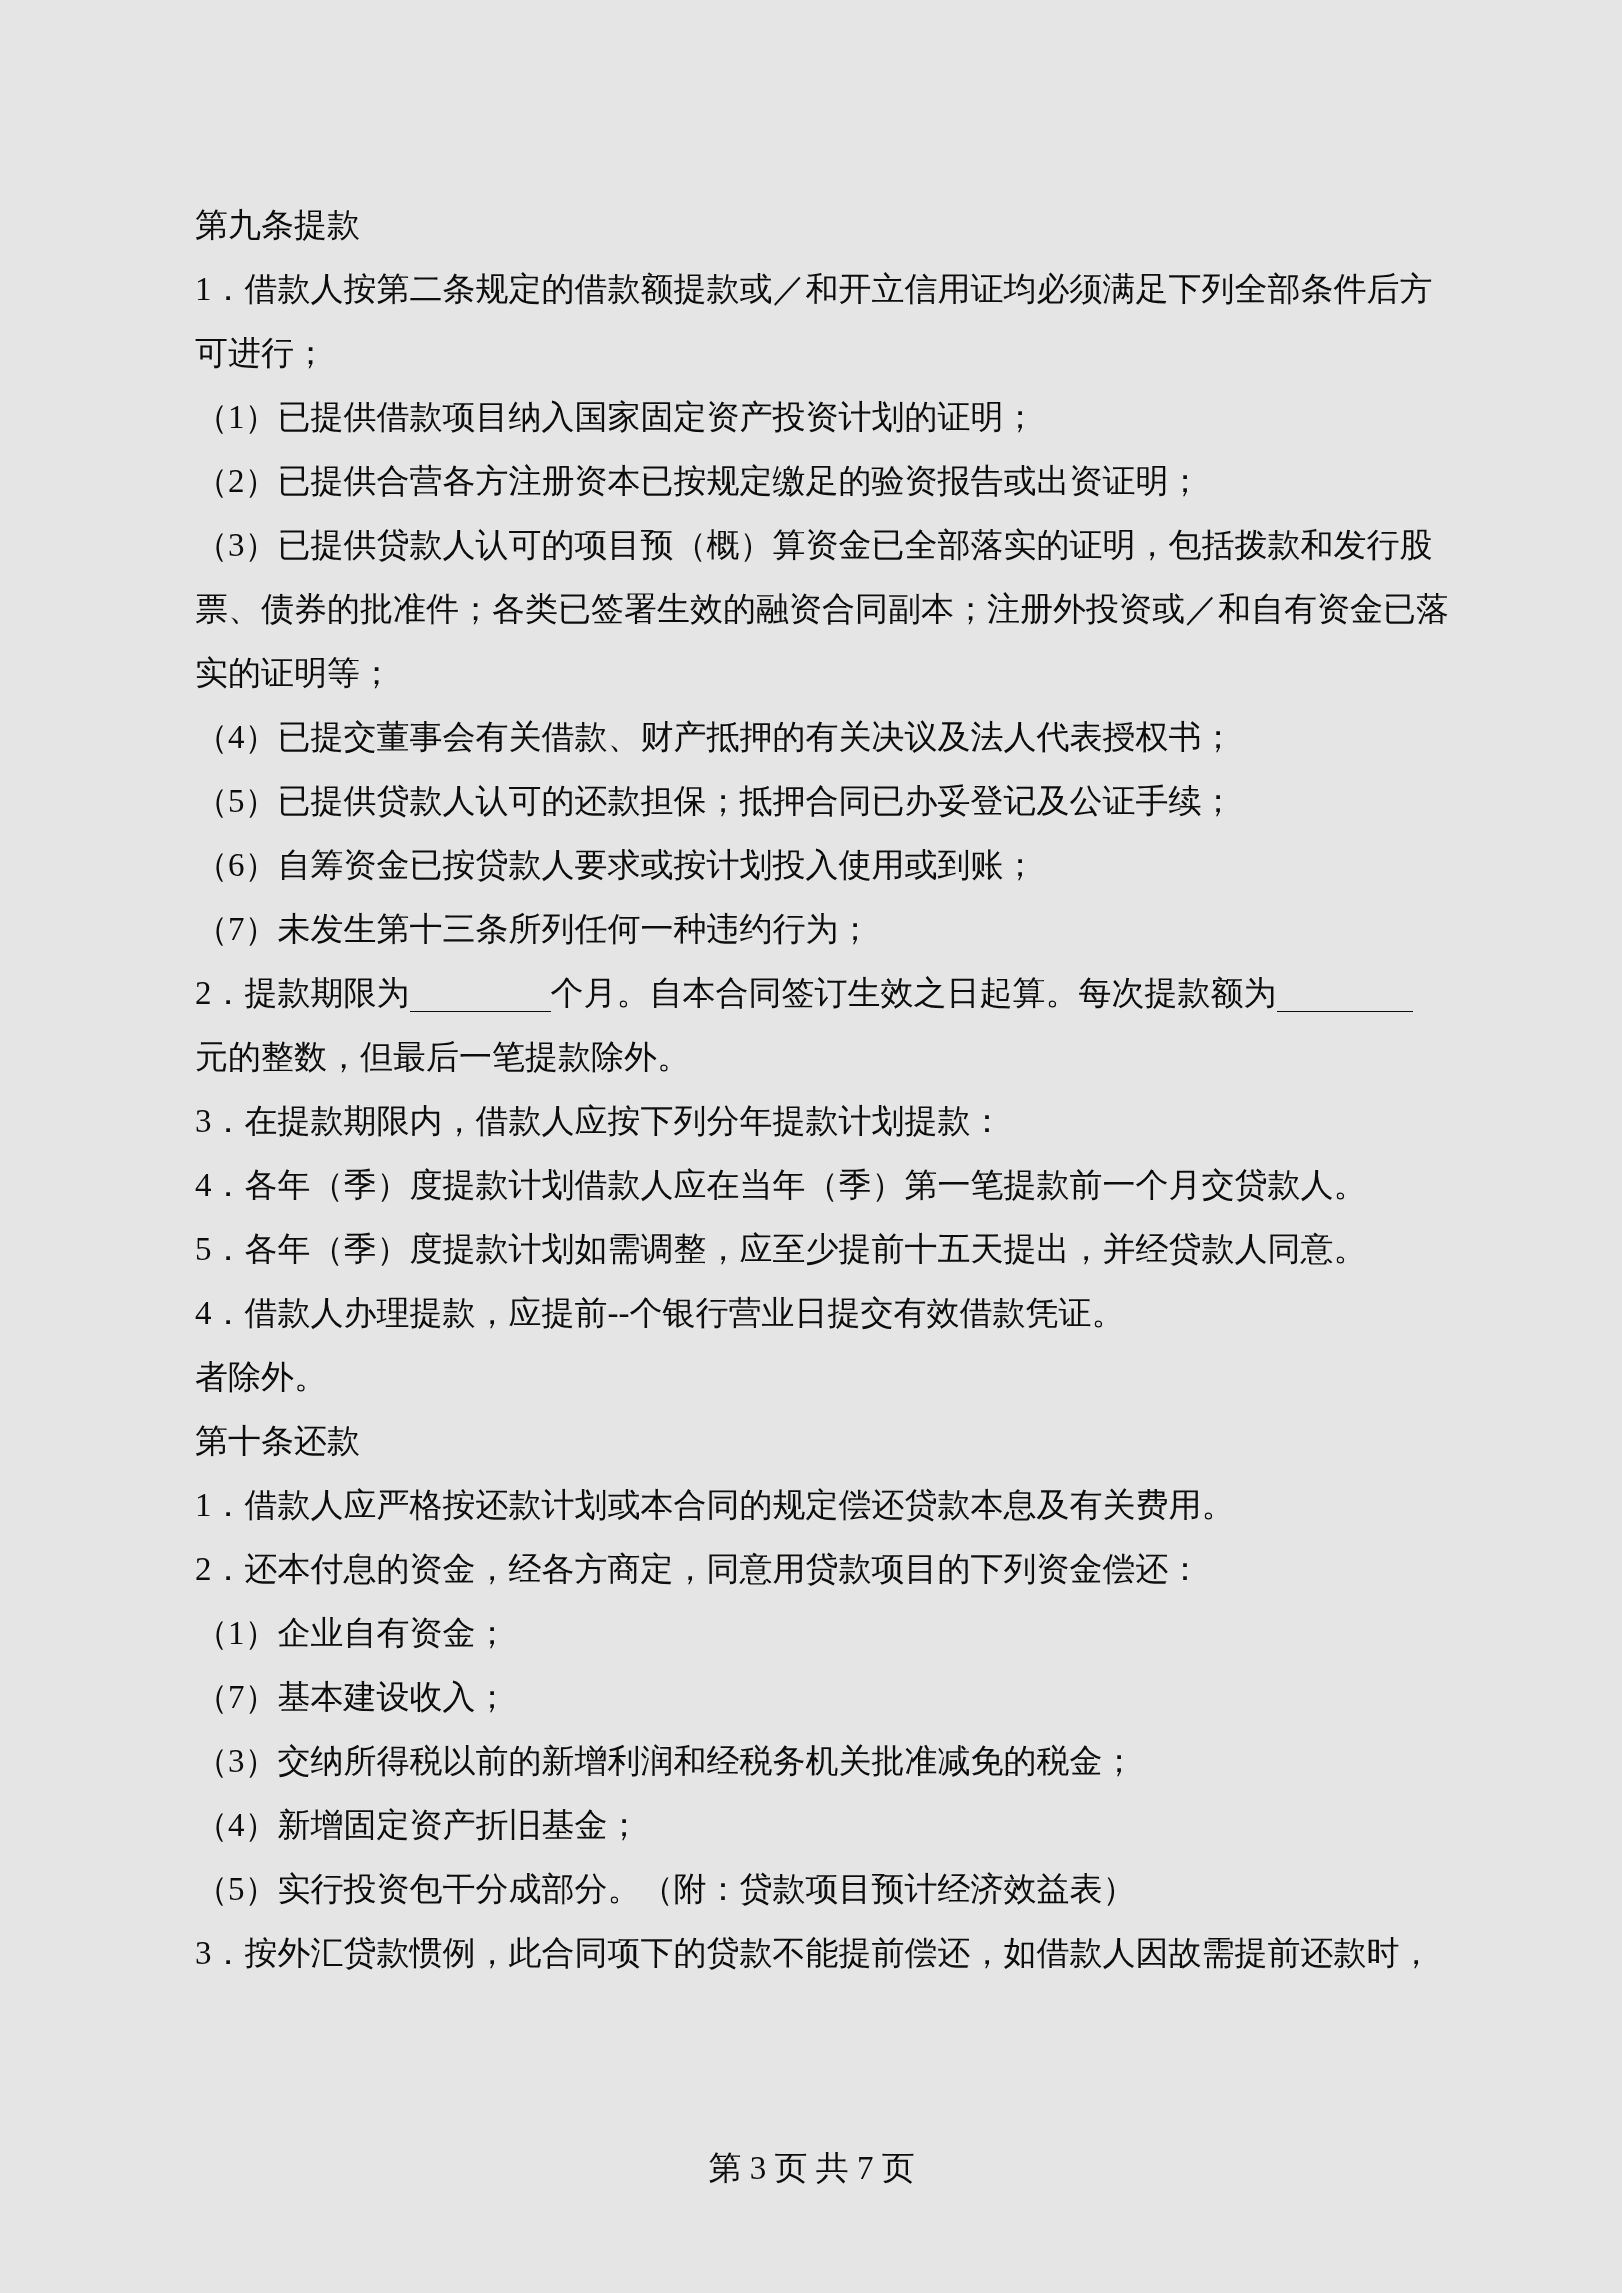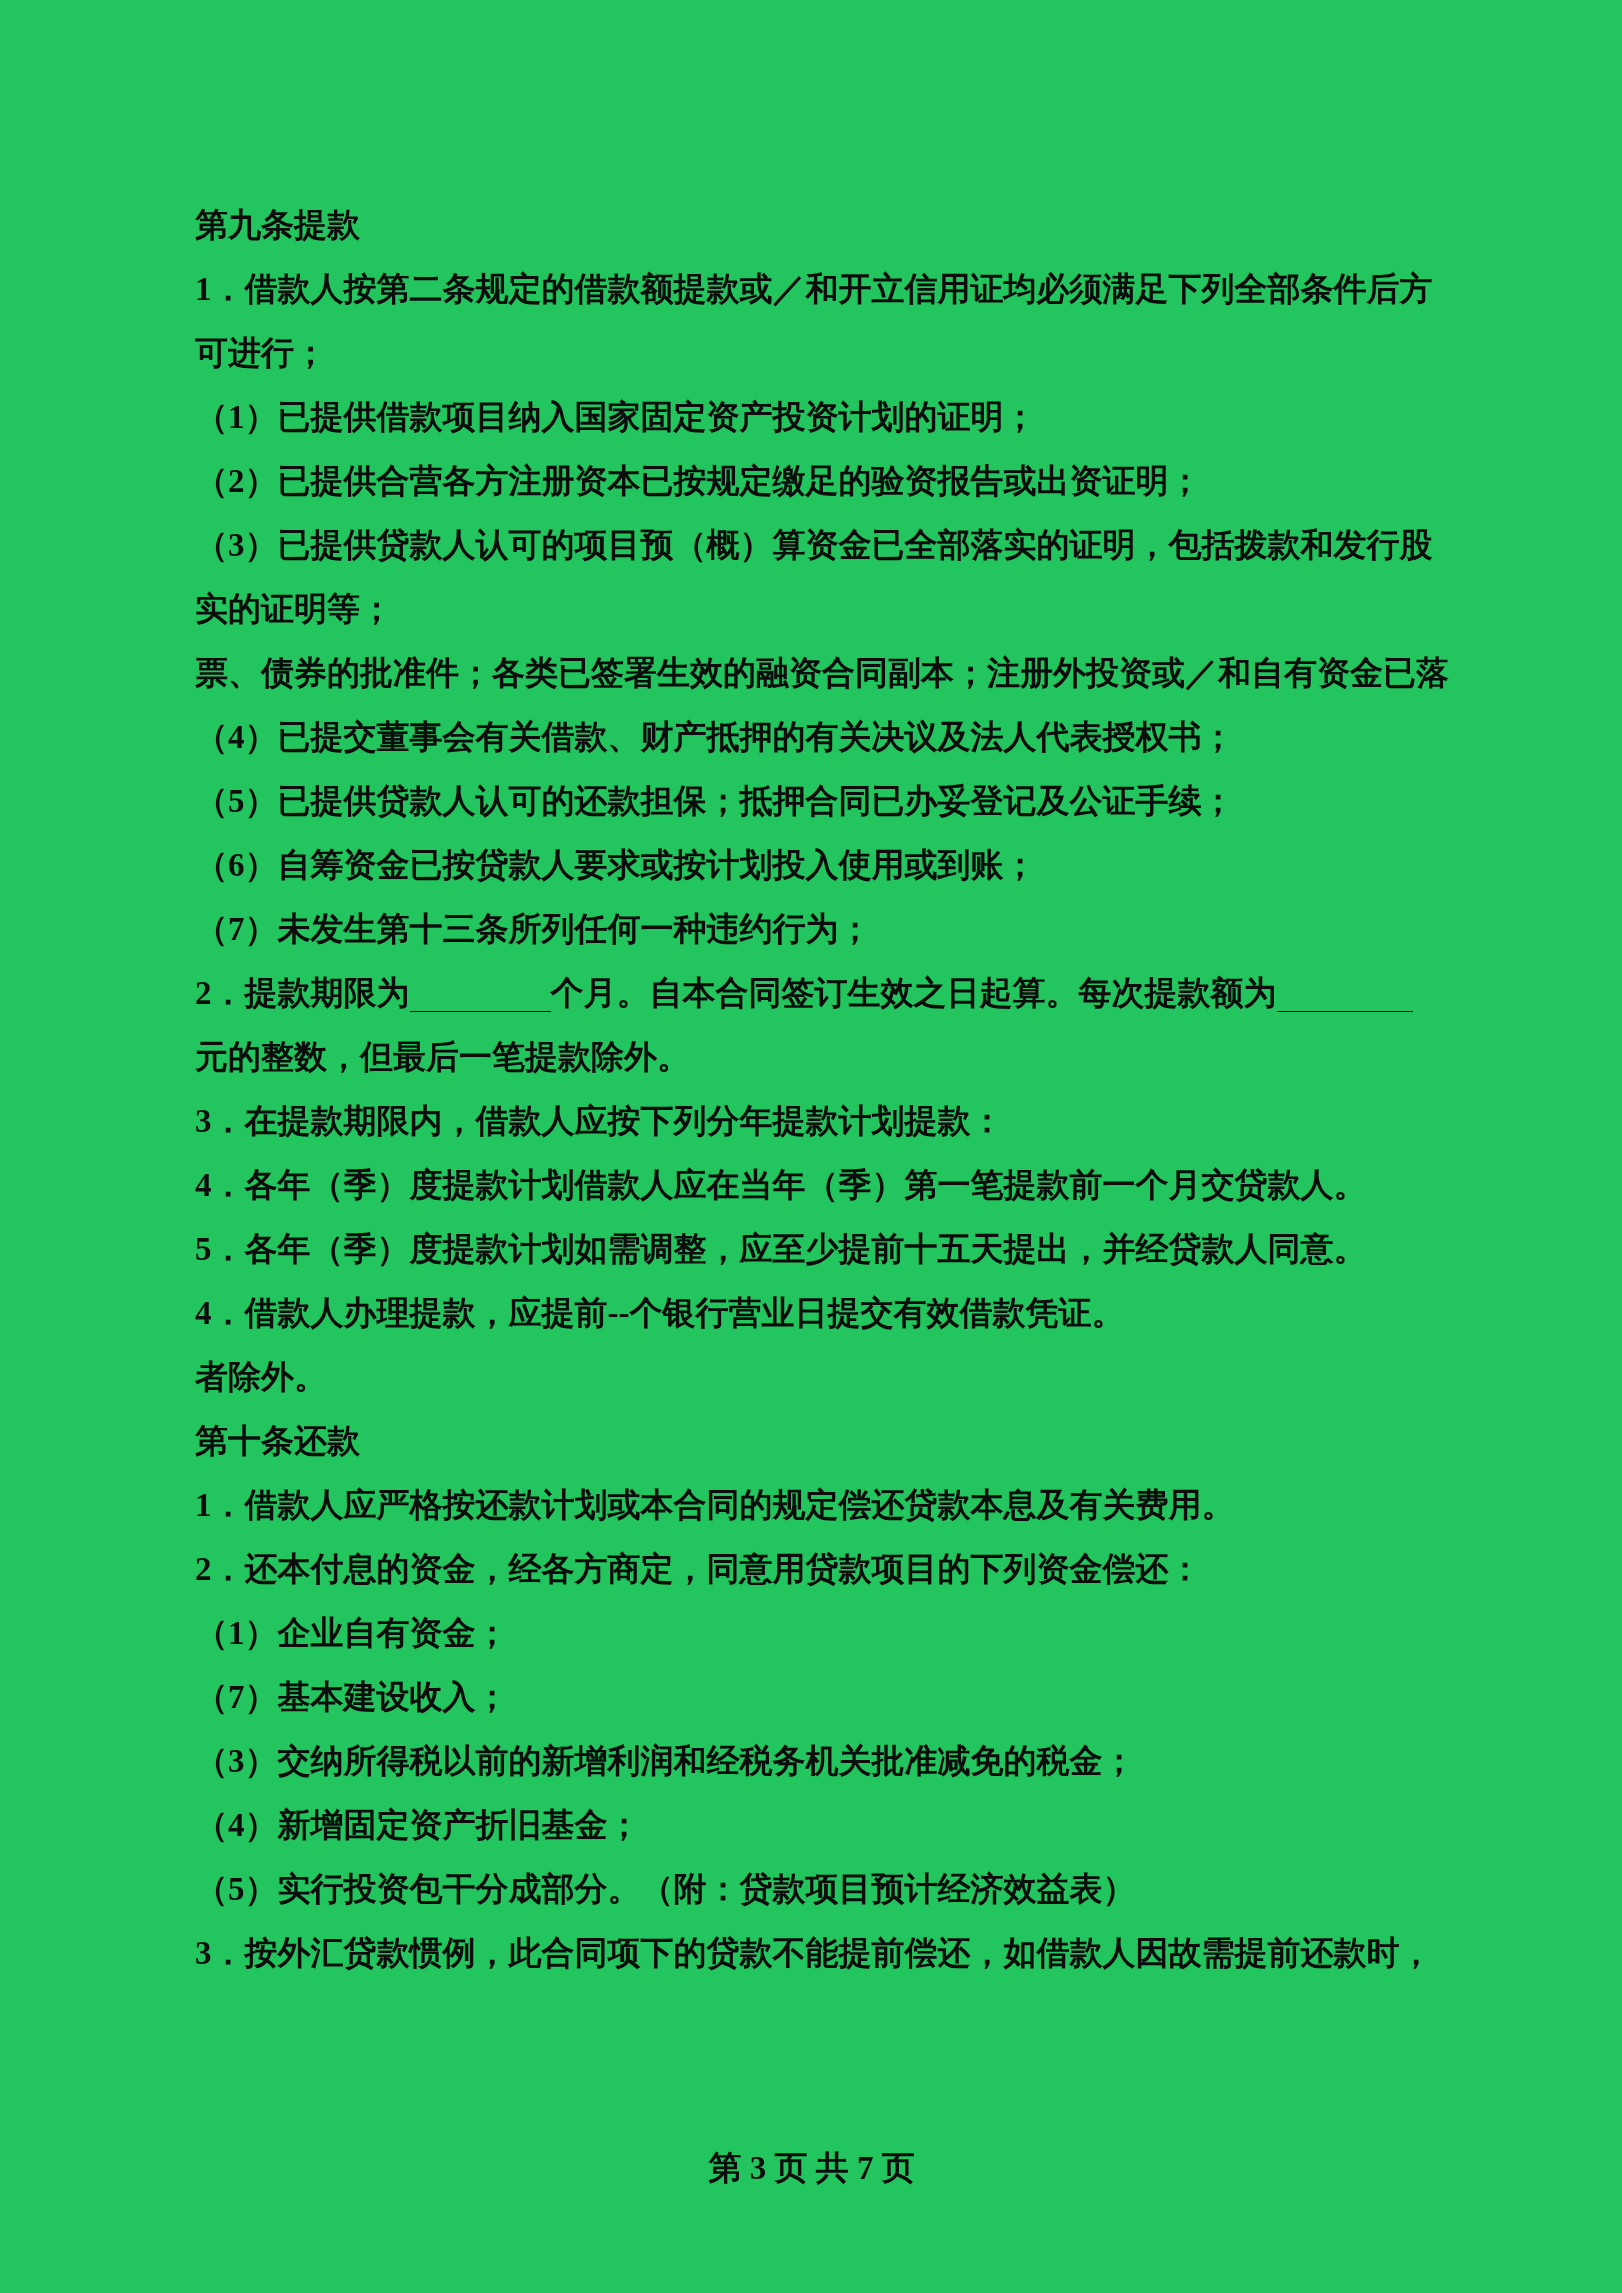--- a/index.html
+++ b/index.html
@@ -4,25 +4,24 @@
 <style>
   html, body {
     margin: 0;
     padding: 0;
     background: #ffffff;
   }
   .page {
     position: relative;
     width: 1623px;
     height: 2294px;
-    background: #22c55e;
+    background: #e5e5e5;
     overflow: hidden;
     font-family: "Liberation Serif", "DejaVu Serif", serif;
     color: #0d0d0d;
-    font-weight: bold;
   }
   .doc-body {
     position: absolute;
     left: 195px;
     top: 193px;
     width: 1246px;
   }
   .line {
     height: 64px;
     display: flex;
@@ -68,24 +67,24 @@
       <div class="line">
         <span class="seg">（1）已提供借款项目纳入国家固定资产投资计划的证明；</span>
       </div>
       <div class="line">
         <span class="seg">（2）已提供合营各方注册资本已按规定缴足的验资报告或出资证明；</span>
       </div>
       <div class="line">
         <span class="seg">（3）已提供贷款人认可的项目预（概）算资金已全部落实的证明，包括拨款和发行股</span>
       </div>
       <div class="line">
-        <span class="seg">实的证明等；</span>
+        <span class="seg">票、债券的批准件；各类已签署生效的融资合同副本；注册外投资或／和自有资金已落</span>
       </div>
       <div class="line">
-        <span class="seg">票、债券的批准件；各类已签署生效的融资合同副本；注册外投资或／和自有资金已落</span>
+        <span class="seg">实的证明等；</span>
       </div>
       <div class="line">
         <span class="seg">（4）已提交董事会有关借款、财产抵押的有关决议及法人代表授权书；</span>
       </div>
       <div class="line">
         <span class="seg">（5）已提供贷款人认可的还款担保；抵押合同已办妥登记及公证手续；</span>
       </div>
       <div class="line">
         <span class="seg">（6）自筹资金已按贷款人要求或按计划投入使用或到账；</span>
       </div>

